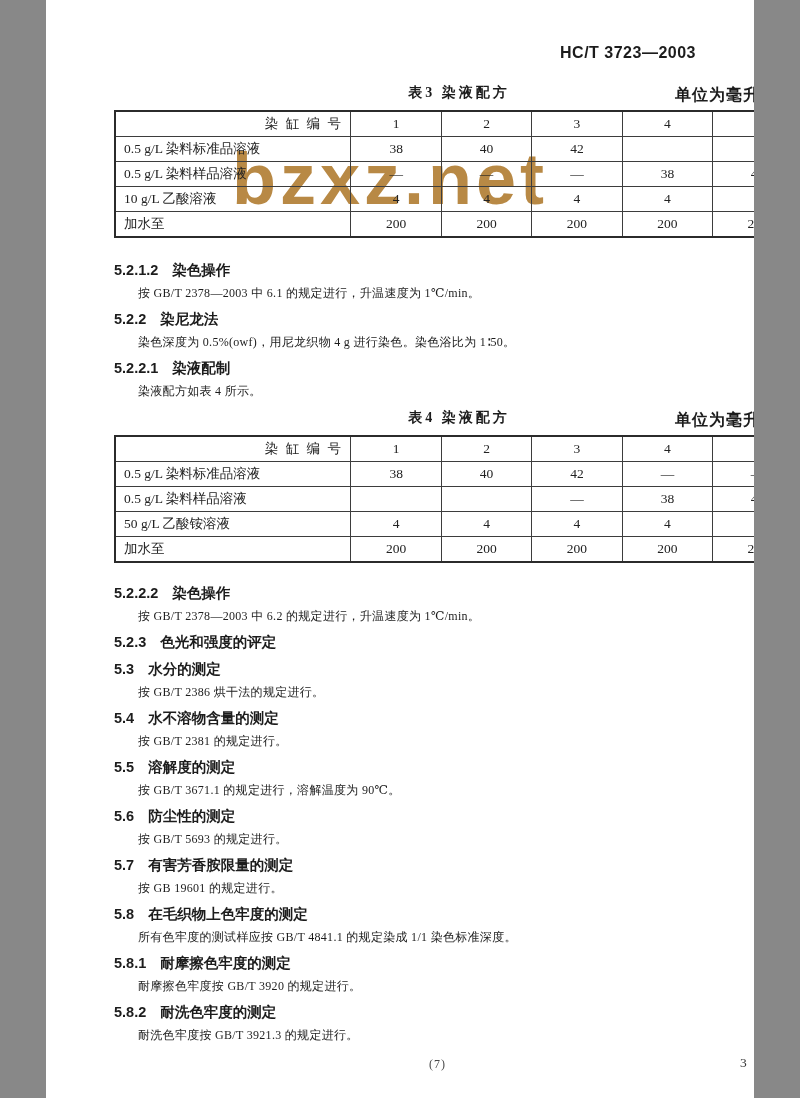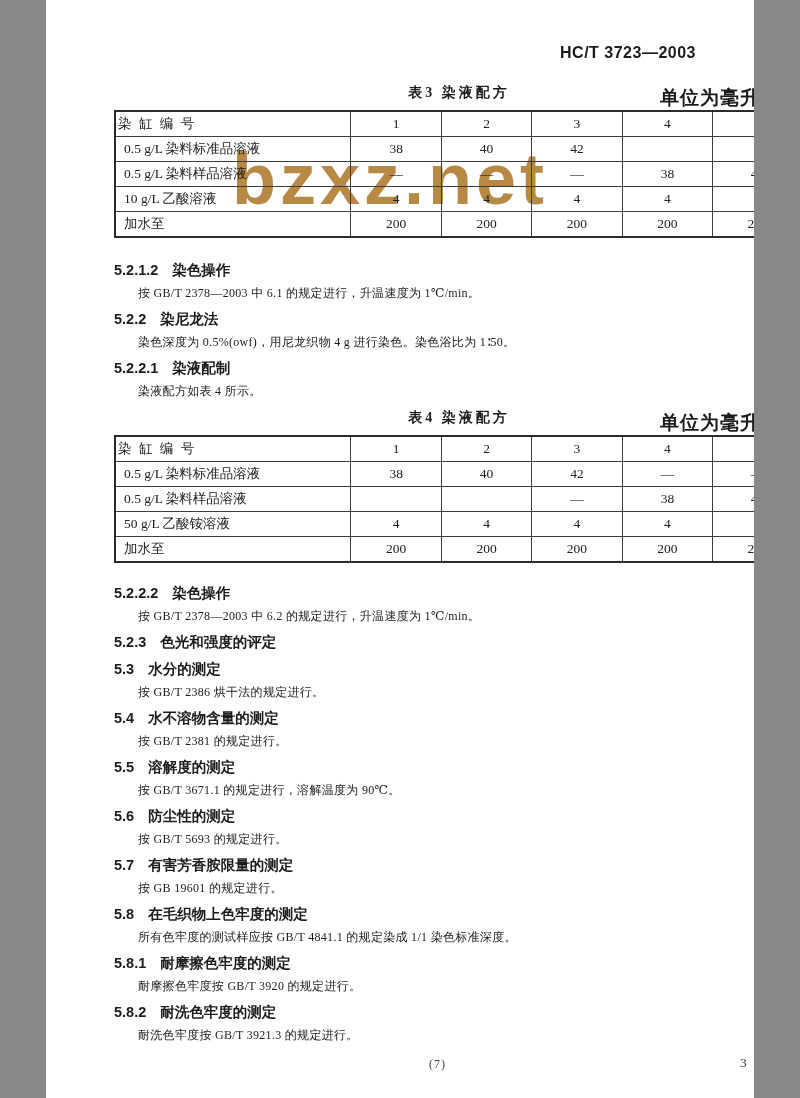--- a/index.html
+++ b/index.html
@@ -17,31 +17,31 @@
     font-weight:700;font-size:16px;letter-spacing:.5px;
     font-family:"Liberation Sans","DejaVu Sans",sans-serif;
   }
   .content{position:absolute;left:68px;top:84px;width:690px;}
   
   .tbl-caption-row{position:relative;height:26px;}
   .tbl-caption{
     position:absolute;left:0;right:0;text-align:center;
     font-weight:700;font-size:14px;letter-spacing:3px;
   }
-  .tbl-unit{position:absolute;right:44px;top:1px;font-weight:700;font-size:19px;letter-spacing:1px;}
+  .tbl-unit{position:absolute;right:44px;top:1px;font-weight:700;font-size:16px;letter-spacing:1px;}
   
   table.std{
     width:100%;border-collapse:collapse;table-layout:fixed;
     font-size:13.5px;color:#222;background:transparent;position:relative;z-index:2;
   }
   table.std{border:2px solid #2b2b2b;}
   table.std td{border:1px solid #3d3d3d;height:24px;padding:0 2px;text-align:center;background:transparent;}
   table.std td.lbl{text-align:left;padding-left:8px;border-right:1px dashed #555;}
   table.std tr.hdr td{letter-spacing:0;}
-  table.std tr.hdr td.lbl{text-align:left;letter-spacing:.55em;padding-left:2px;}
+  table.std tr.hdr td.lbl{text-align:right;letter-spacing:.55em;padding-left:2px;}
   
   .watermark{
     position:absolute;left:118px;top:54px;z-index:1;
     font-family:"Liberation Sans","DejaVu Sans",sans-serif;
     font-weight:700;font-size:72px;letter-spacing:4px;
     color:#a16207;opacity:.75;user-select:none;
   }
   
   .sections-a{margin-top:22px;}
   .sections-b{margin-top:20px;}

